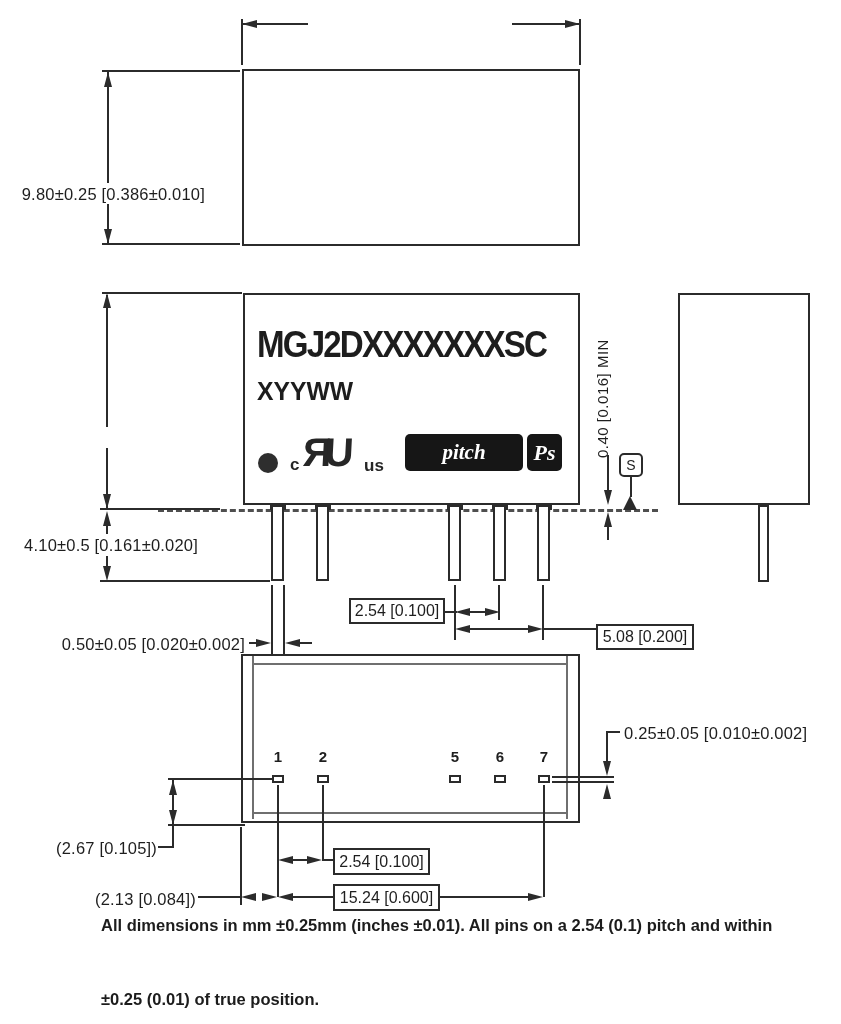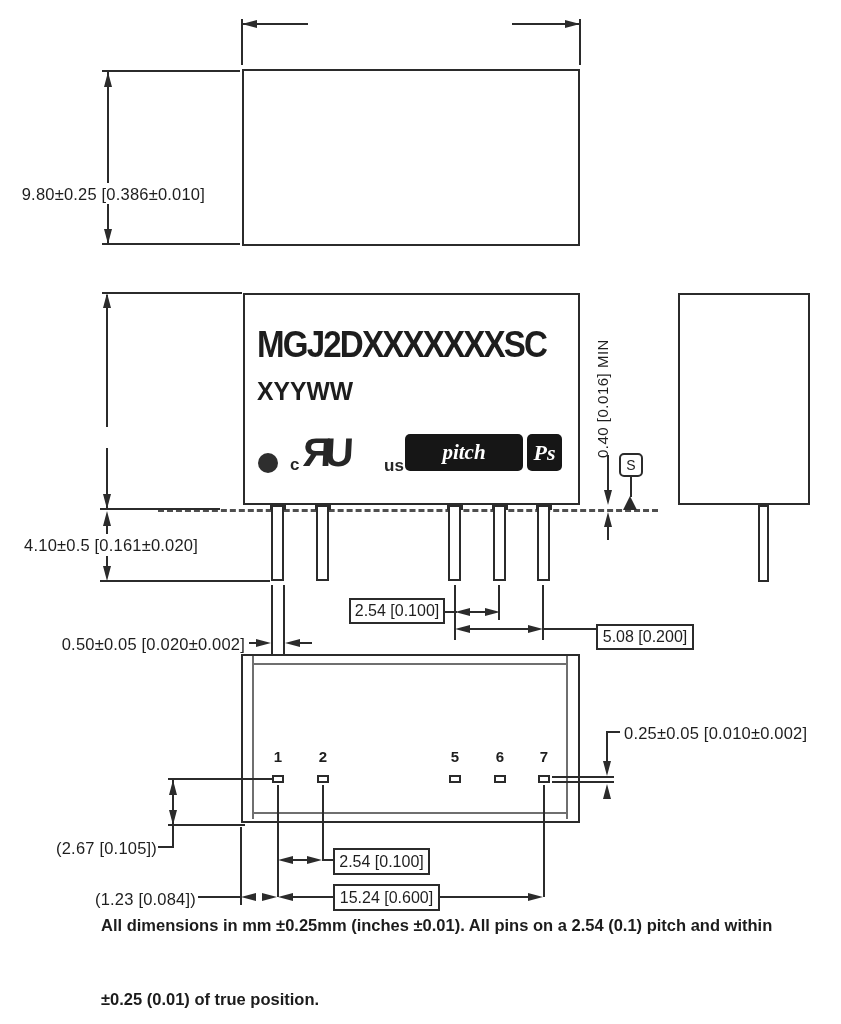--- a/index.html
+++ b/index.html
@@ -64,21 +64,21 @@
   <div class="ard" style="left:104px;top:229px;"></div>
   <div class="lbl rlbl" style="left:10px;top:185px;width:195px;">9.80±0.25 [0.386±0.010]</div>
 
   <div class="rect" style="left:243px;top:293px;width:333px;height:208px;"></div>
   <div class="partnum" style="left:257px;top:324px;">MGJ2DXXXXXXXSC</div>
   <div class="datecode" style="left:257px;top:376px;">XYYWW</div>
 
   <div class="dot" style="left:258px;top:453px;"></div>
   <div class="ultext" style="left:290px;top:455px;">c</div>
   <div class="ulmono" style="left:303px;top:432px;">ЯU</div>
-  <div class="ultext" style="left:364px;top:456px;margin-left:20px;">us</div>
+  <div class="ultext" style="left:364px;top:456px;">us</div>
   <div class="logobox" style="left:405px;top:434px;width:118px;height:37px;font-size:21px;">
     <span>pitch</span>
   </div>
   <div class="logobox" style="left:527px;top:434px;width:35px;height:37px;font-size:22px;border-radius:5px;">
     <span>Ps</span>
   </div>
 
   <div class="dash" style="left:158px;top:509px;width:500px;"></div>
 
   <div class="tab" style="left:270px;top:503px;"></div>
@@ -187,21 +187,21 @@
   <div class="vl" style="left:240px;top:827px;height:78px;"></div>
 
   <div class="arl" style="left:278px;top:856px;"></div>
   <div class="hl" style="left:290px;top:859px;width:20px;"></div>
   <div class="arr" style="left:307px;top:856px;"></div>
   <div class="hl" style="left:322px;top:859px;width:11px;"></div>
   <div class="dimbox" style="left:333px;top:848px;width:93px;height:23px;line-height:23px;">
     <span>2.54 [0.100]</span>
   </div>
 
-  <div class="lbl rlbl" style="left:95px;top:890px;width:100px;">(1.23 [0.084])</div>
+  <div class="lbl rlbl" style="left:95px;top:890px;width:100px;">(2.13 [0.084])</div>
   <div class="hl" style="left:198px;top:896px;width:42px;"></div>
   <div class="arl" style="left:241px;top:893px;"></div>
   <div class="arr" style="left:262px;top:893px;"></div>
   <div class="arl" style="left:278px;top:893px;"></div>
   <div class="hl" style="left:291px;top:896px;width:42px;"></div>
   <div class="dimbox" style="left:333px;top:884px;width:103px;height:23px;line-height:23px;">
     <span>15.24 [0.600]</span>
   </div>
   <div class="hl" style="left:440px;top:896px;width:90px;"></div>
   <div class="arr" style="left:528px;top:893px;"></div>

